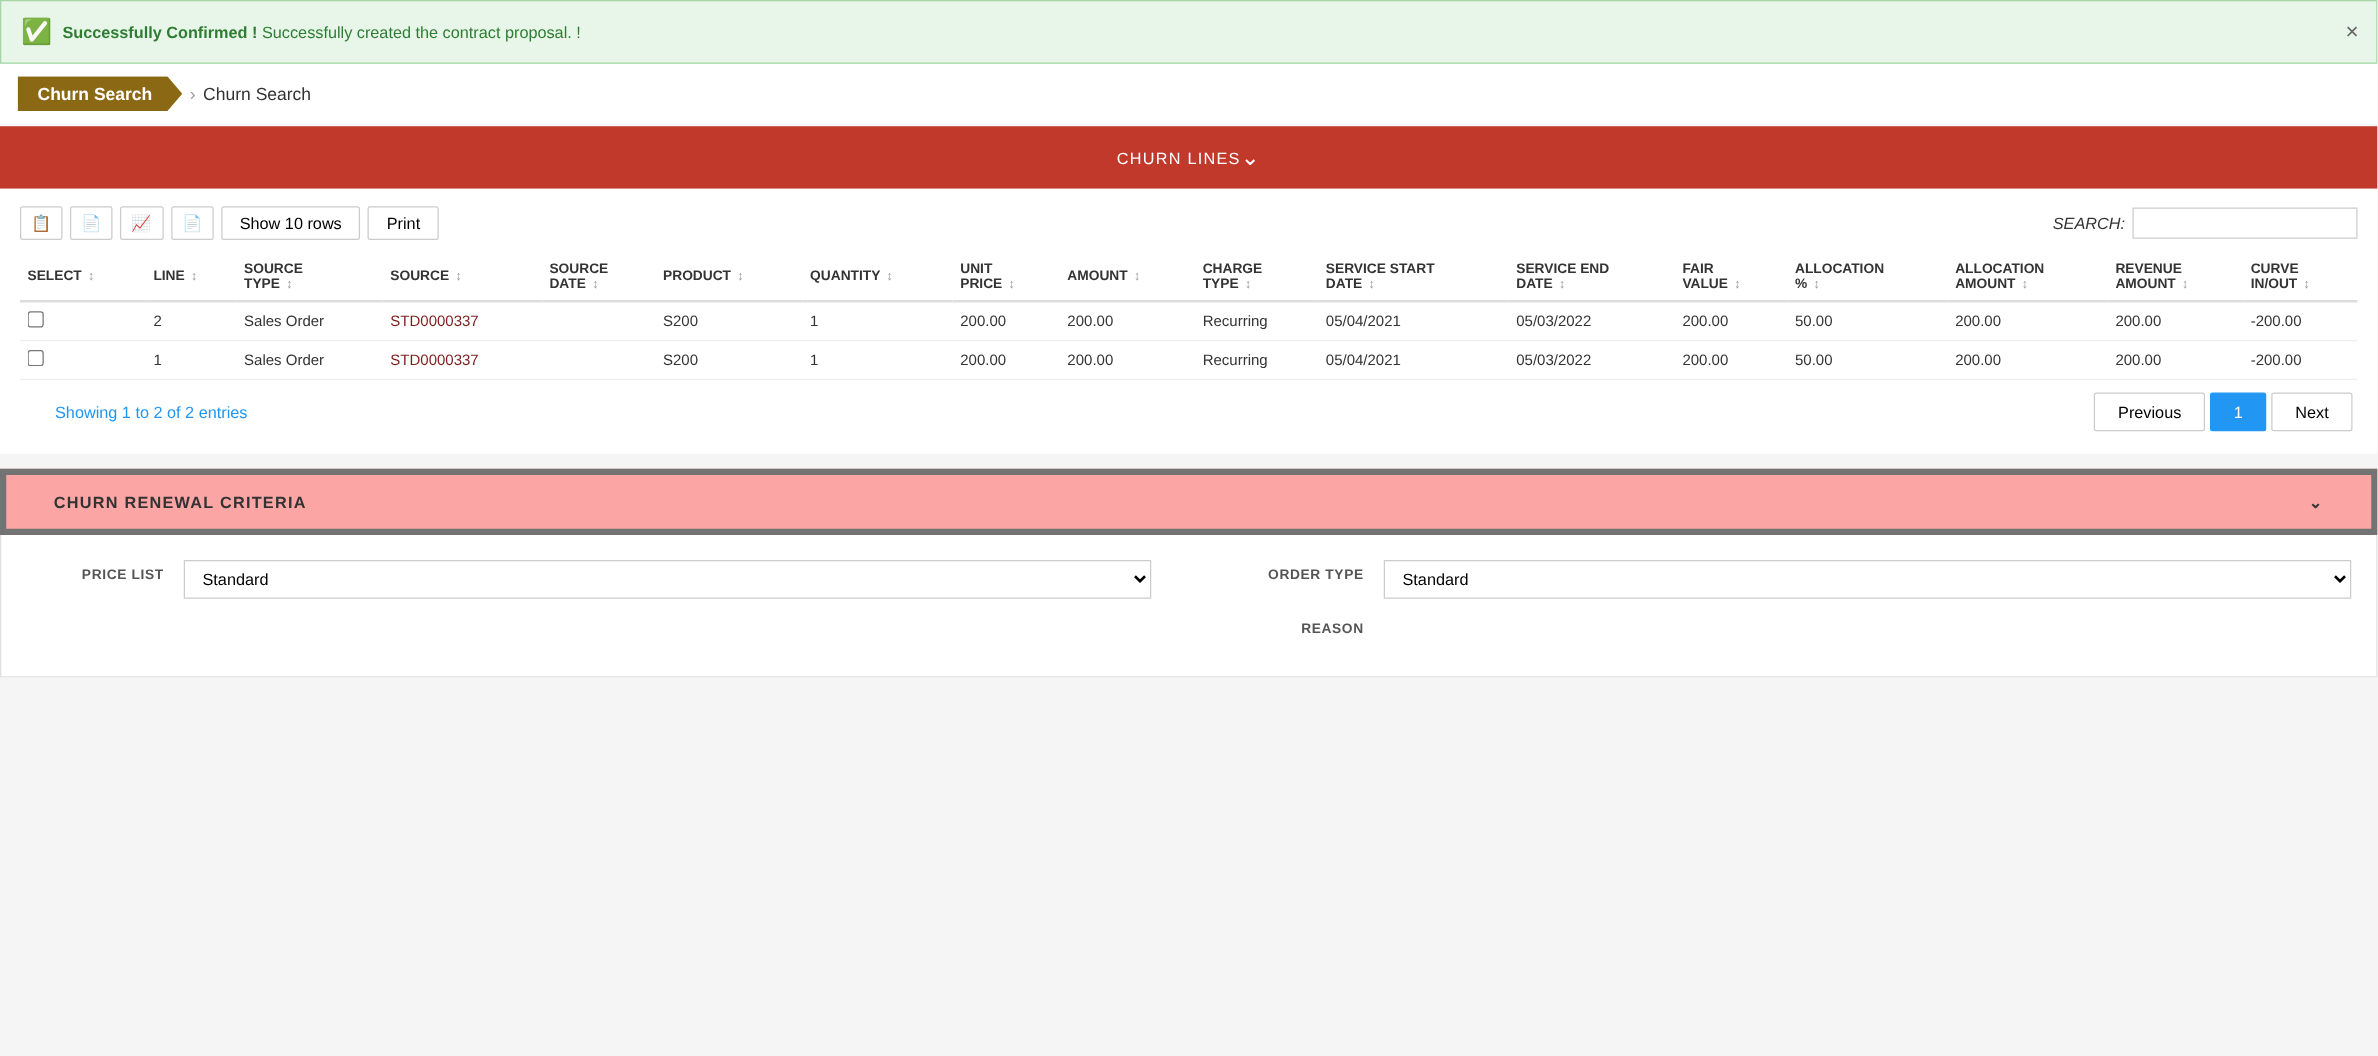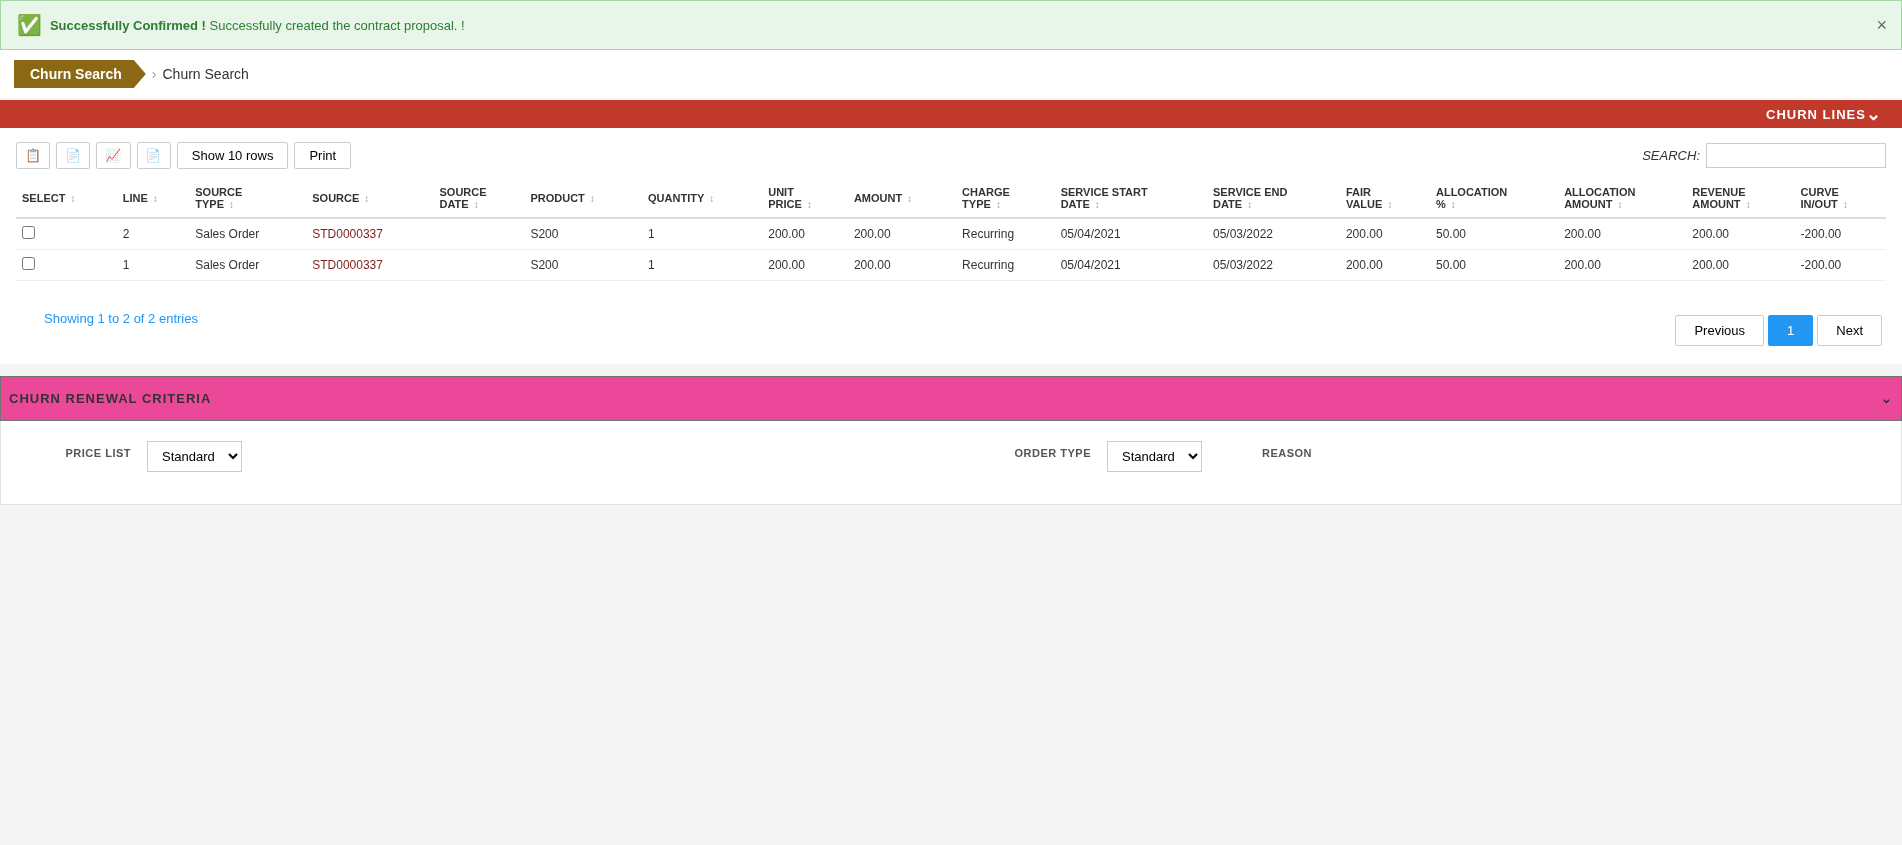--- a/index.html
+++ b/index.html
@@ -56,26 +56,26 @@
     }
     .breadcrumb-current {
       font-size: 14px;
       color: #333;
     }
 
     
     .section-header {
       background: #c0392b;
       color: #fff;
-      padding: 3px 20px;
-      display: flex;
-      align-items: center;
-      justify-content: flex-end;
-      font-size: 13px;
-      font-weight: bold;
+      padding: 14px 20px;
+      display: flex;
+      align-items: center;
+      justify-content: center;
+      font-size: 13px;
+      font-weight: normal;
       letter-spacing: 1px;
       cursor: pointer;
       margin-top: 2px;
     }
     .section-header .chevron { font-size: 18px; }
 
     
     .table-container {
       background: #fff;
       padding: 14px 16px;
@@ -145,37 +145,36 @@
     .pagination-info { font-size: 13px; color: #555; margin-left: 24px; }
     .pagination-info span { color: #2196F3; }
     .pagination-btns { display: flex; align-items: center; gap: 4px; }
     .page-btn {
       border: 1px solid #ccc;
       background: #fff;
       padding: 7px 18px;
       cursor: pointer;
       font-size: 13px;
       border-radius: 2px;
-      margin-top: 24px;
     }
     .page-btn.active {
       background: #2196F3;
       color: #fff;
       border-color: #2196F3;
     }
 
     
     .renewal-section {
       background: #fff;
       margin-top: 12px;
     }
     .renewal-header {
-      background: #ec4899;
-      border: 1px solid #737373;
-      padding: 14px 8px;
+      background: #fca5a5;
+      border: 5px solid #737373;
+      padding: 14px 38px;
       display: flex;
       align-items: center;
       justify-content: space-between;
       font-size: 13px;
       font-weight: bold;
       letter-spacing: 1px;
       color: #333;
       cursor: pointer;
     }
     .renewal-body {
@@ -216,21 +215,21 @@
     .form-field textarea {
       width: 100%;
       padding: 6px 10px;
       border: 1px solid #ccc;
       font-size: 13px;
       background: #fff;
       border-radius: 2px;
       height: 70px;
       resize: vertical;
     }
-    .left-col, .right-col { display: flex; }
+    .left-col, .right-col { display: flex; flex-direction: column; }
   </style>
 </head>
 <body>
 
 <div class="toast">
   <span class="check-icon">✅</span>
   <span>
     <strong>Successfully Confirmed !</strong>
     <span> Successfully created the contract proposal. !</span>
   </span>

